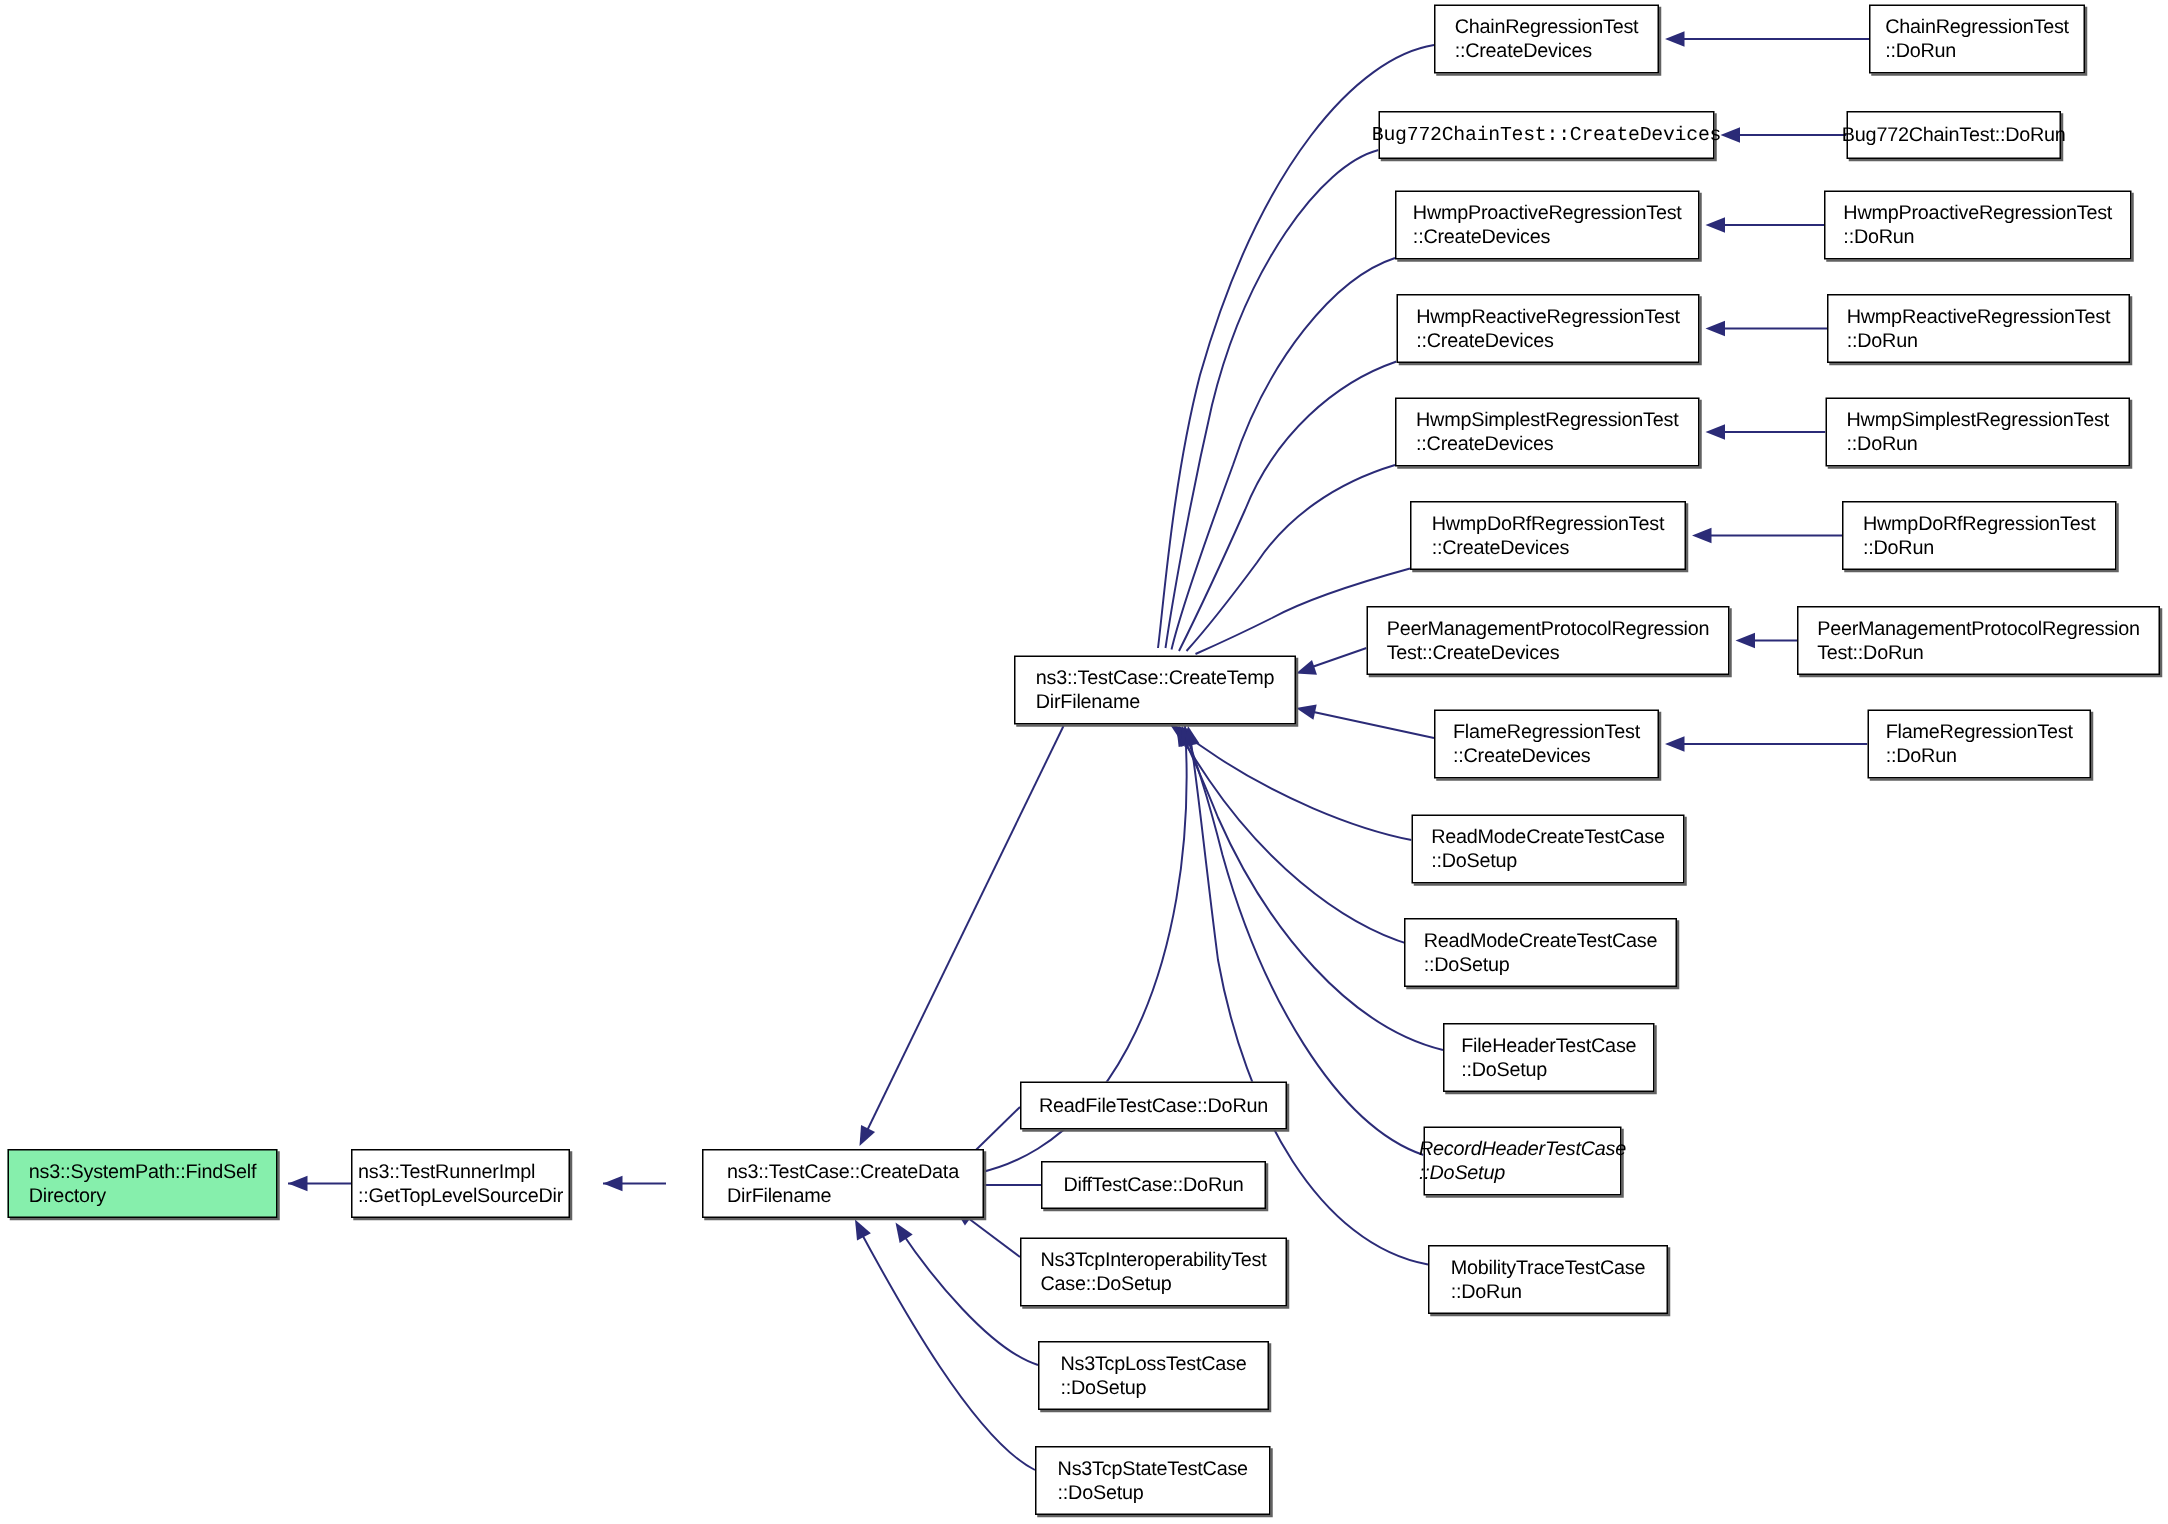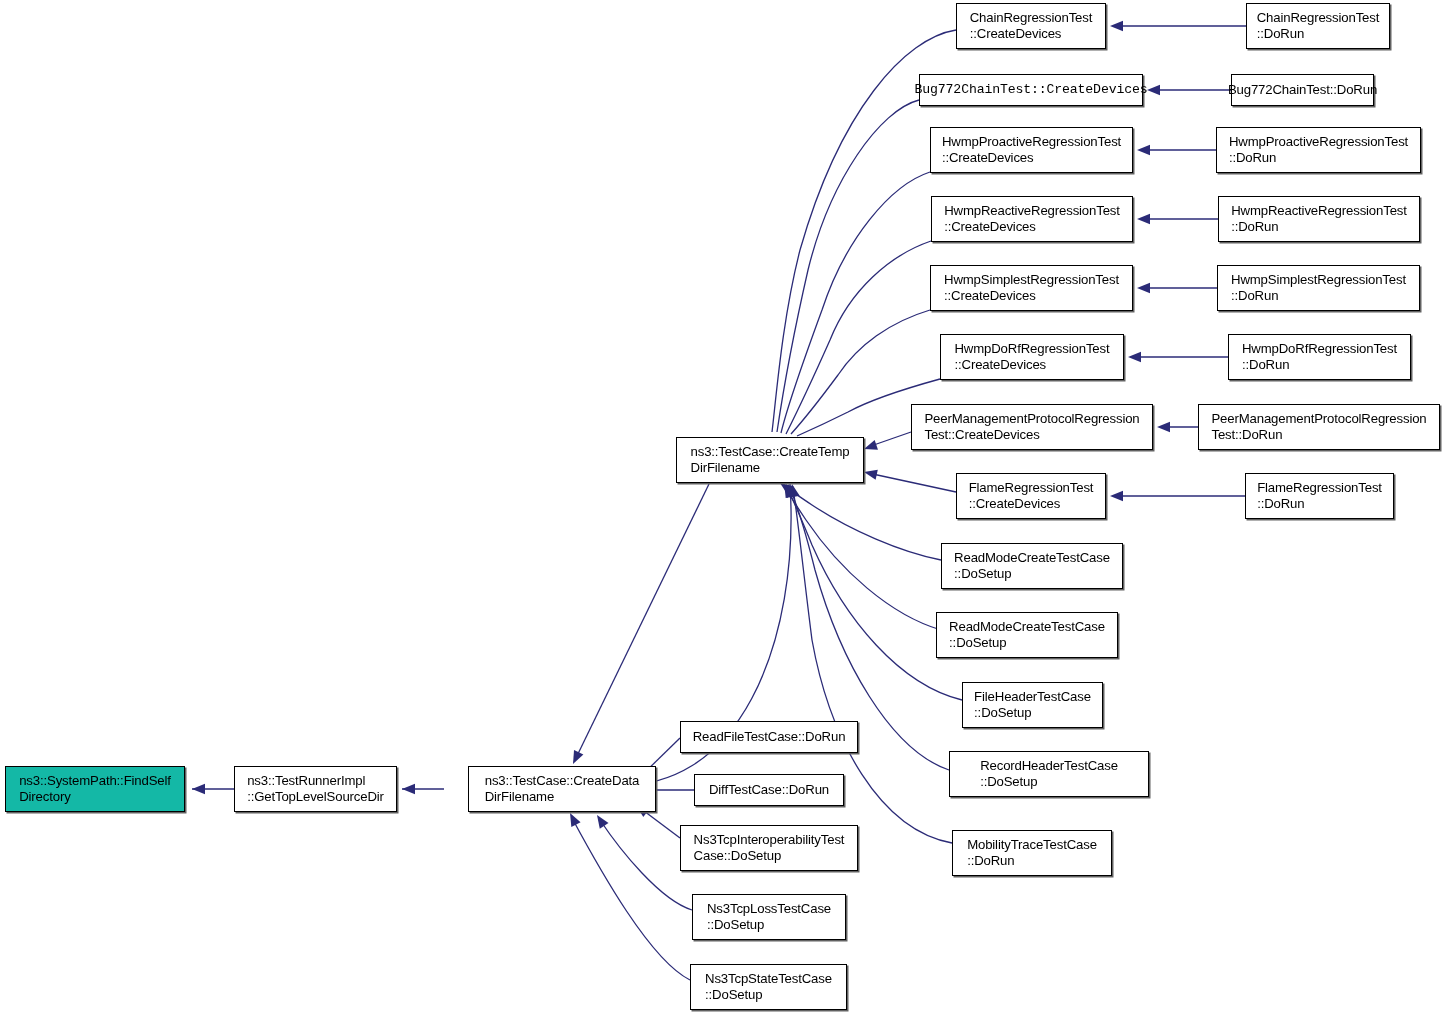--- a/index.html
+++ b/index.html
@@ -37,21 +37,21 @@
     display: flex;
     align-items: center;
     justify-content: center;
     text-align: left;
     box-shadow: 1.5px 1.5px 0 0 rgba(90,90,90,0.95);
     white-space: pre-line;
     padding: 0 2px;
     z-index: 5;
   }
   .node.current {
-    background: #14b8a6;
+    background: #86efac;
   }
   .node-label {
     display: block;
     white-space: pre-line;
   }
 </style>
 </head>
 <body>
 
 <div id="canvas">
@@ -113,21 +113,21 @@
       <path d="M 1228,357 L 1132,357" fill="none" stroke="#2b2b77" stroke-width="1.3"></path>
       <polygon points="1128,357 1141,351.8 1141,362.2" fill="#2b2b77"></polygon>
       <path d="M 1198,427 L 1161,427" fill="none" stroke="#2b2b77" stroke-width="1.3"></path>
       <polygon points="1157,427 1170,421.8 1170,432.2" fill="#2b2b77"></polygon>
       <path d="M 1245,496 L 1114,496" fill="none" stroke="#2b2b77" stroke-width="1.3"></path>
       <polygon points="1110,496 1123,490.8 1123,501.2" fill="#2b2b77"></polygon>
     </svg>
   <div id="node-layer">
       <div class="node current" style="left: 5px; top: 766px; width: 180px; height: 46px;"><span class="node-label">ns3::SystemPath::FindSelf
 Directory</span></div>
-      <div class="node" style="left: 234px; top: 766px; width: 163px; height: 46px;"><span class="node-label">ns3::TestRunnerImpl
+      <div class="node" style="left: 234px; top: 766px; width: 146px; height: 46px;"><span class="node-label">ns3::TestRunnerImpl
 ::GetTopLevelSourceDir</span></div>
       <div class="node" style="left: 444px; top: 766px; width: 188px; height: 46px; margin-left: 24px;"><span class="node-label">ns3::TestCase::CreateData
 DirFilename</span></div>
       <div class="node" style="left: 676px; top: 437px; width: 188px; height: 46px;"><span class="node-label">ns3::TestCase::CreateTemp
 DirFilename</span></div>
       <div class="node" style="left: 956px; top: 3px; width: 150px; height: 46px;"><span class="node-label">ChainRegressionTest
 ::CreateDevices</span></div>
       <div class="node" style="left: 919px; top: 74px; width: 224px; height: 32px; font-family: Liberation Mono, monospace;"><span class="node-label">Bug772ChainTest::CreateDevices</span></div>
       <div class="node" style="left: 930px; top: 127px; width: 203px; height: 46px;"><span class="node-label">HwmpProactiveRegressionTest
 ::CreateDevices</span></div>
@@ -140,21 +140,21 @@
       <div class="node" style="left: 911px; top: 404px; width: 242px; height: 46px;"><span class="node-label">PeerManagementProtocolRegression
 Test::CreateDevices</span></div>
       <div class="node" style="left: 956px; top: 473px; width: 150px; height: 46px;"><span class="node-label">FlameRegressionTest
 ::CreateDevices</span></div>
       <div class="node" style="left: 941px; top: 543px; width: 182px; height: 46px;"><span class="node-label">ReadModeCreateTestCase
 ::DoSetup</span></div>
       <div class="node" style="left: 904px; top: 612px; width: 182px; height: 46px; margin-left: 32px;"><span class="node-label">ReadModeCreateTestCase
 ::DoSetup</span></div>
       <div class="node" style="left: 962px; top: 682px; width: 141px; height: 46px;"><span class="node-label">FileHeaderTestCase
 ::DoSetup</span></div>
-      <div class="node" style="left: 949px; top: 751px; width: 200px; height: 46px;"><span class="node-label">RecordHeaderTestCase
+      <div class="node" style="left: 949px; top: 751px; width: 132px; height: 46px; font-style: italic;"><span class="node-label">RecordHeaderTestCase
 ::DoSetup</span></div>
       <div class="node" style="left: 952px; top: 830px; width: 160px; height: 46px;"><span class="node-label">MobilityTraceTestCase
 ::DoRun</span></div>
       <div class="node" style="left: 680px; top: 721px; width: 178px; height: 32px;"><span class="node-label">ReadFileTestCase::DoRun</span></div>
       <div class="node" style="left: 694px; top: 774px; width: 150px; height: 32px;"><span class="node-label">DiffTestCase::DoRun</span></div>
       <div class="node" style="left: 680px; top: 825px; width: 178px; height: 46px;"><span class="node-label">Ns3TcpInteroperabilityTest
 Case::DoSetup</span></div>
       <div class="node" style="left: 692px; top: 894px; width: 154px; height: 46px;"><span class="node-label">Ns3TcpLossTestCase
 ::DoSetup</span></div>
       <div class="node" style="left: 690px; top: 964px; width: 157px; height: 46px;"><span class="node-label">Ns3TcpStateTestCase

